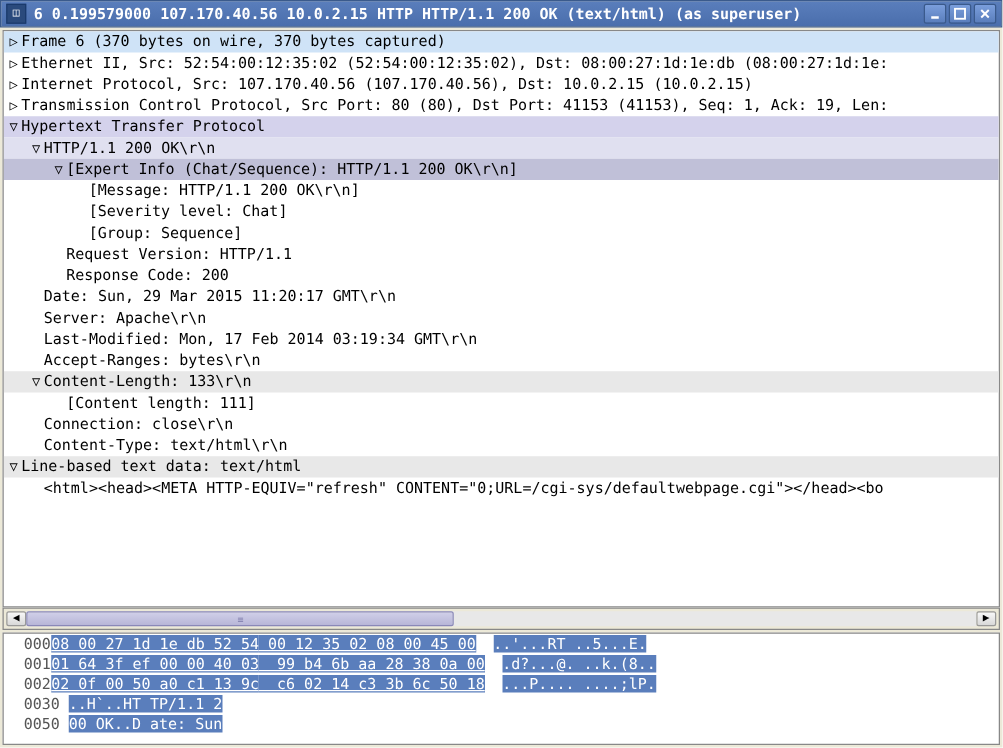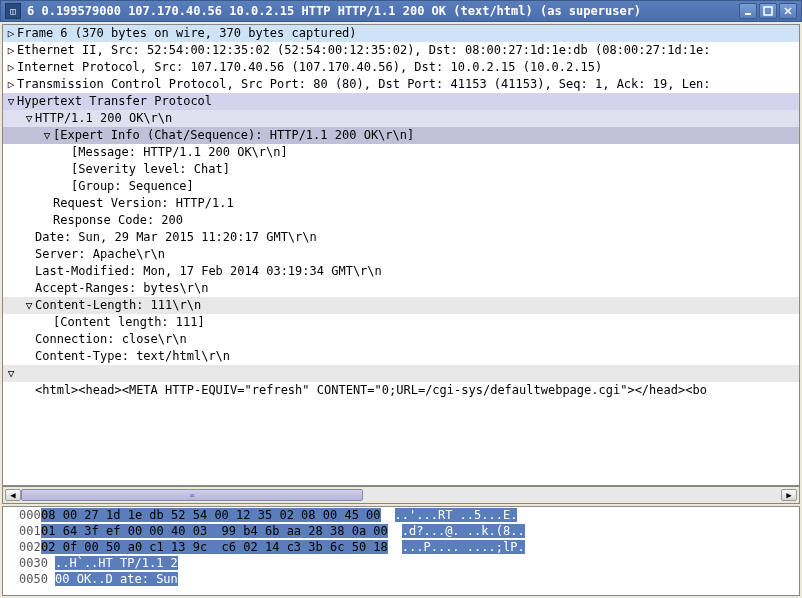--- a/index.html
+++ b/index.html
@@ -124,21 +124,21 @@
   line-height: 16px;
   color: #000;
   position: relative;
 }
 .hex-row {
   display: flex;
   white-space: pre;
 }
 .hex-offset { width: 38px; color:#555; padding-left:16px;}
 .hex-bytes { }
-.hex-bytes .sel { background:#5a7ebc; color:#000000; }
+.hex-bytes .sel { background:#5a7ebc; color:#ffffff;text-decoration:underline; }
 .hex-ascii { padding-left: 14px; }
 .hex-ascii .sel { background:#5a7ebc; color:#fff;text-align:right; }
 ::-webkit-scrollbar { width: 16px; height:16px; }
 ::-webkit-scrollbar-track { background:#ece9d8; border:1px solid #999; }
 ::-webkit-scrollbar-thumb { background:linear-gradient(to right,#d0cfe8,#b8b6d8); border:1px solid #8a88b8; border-radius:2px;}
 ::-webkit-scrollbar-button { background:linear-gradient(to bottom,#f8f8f8,#d8d8d8); border:1px solid #999; height:16px;}
 </style>
 </head>
 <body>
 
@@ -228,36 +228,37 @@
       <span class="indent" style="width:30px"></span>
       <span>Last-Modified: Mon, 17 Feb 2014 03:19:34 GMT\r\n</span>
     </div>
   <div class="tree-row">
       <span class="indent" style="width:30px"></span>
       <span>Accept-Ranges: bytes\r\n</span>
     </div>
   <div class="tree-row content-len-row">
       <span class="indent" style="width:18px"></span>
       <span class="expander">▽</span>
-      <span>Content-Length: 111\r\n</span>
+      <span>Content-Length: 133\r\n</span>
     </div>
   <div class="tree-row">
       <span class="indent" style="width:48px"></span>
       <span>[Content length: 111]</span>
     </div>
   <div class="tree-row">
       <span class="indent" style="width:30px"></span>
       <span>Connection: close\r\n</span>
     </div>
   <div class="tree-row">
       <span class="indent" style="width:30px"></span>
       <span>Content-Type: text/html\r\n</span>
     </div>
   <div class="tree-row linebased-row">
       <span class="expander">▽</span>
+      <span>Line-based text data: text/html</span>
     </div>
   <div class="tree-row">
       <span class="indent" style="width:30px"></span>
       <span>&lt;html&gt;&lt;head&gt;&lt;META HTTP-EQUIV="refresh"  CONTENT="0;URL=/cgi-sys/defaultwebpage.cgi"&gt;&lt;/head&gt;&lt;bo</span>
     </div>
 </div>
 
 <div class="scrollbar-h">
   <div class="arrow">◀</div>
   <div class="track">

